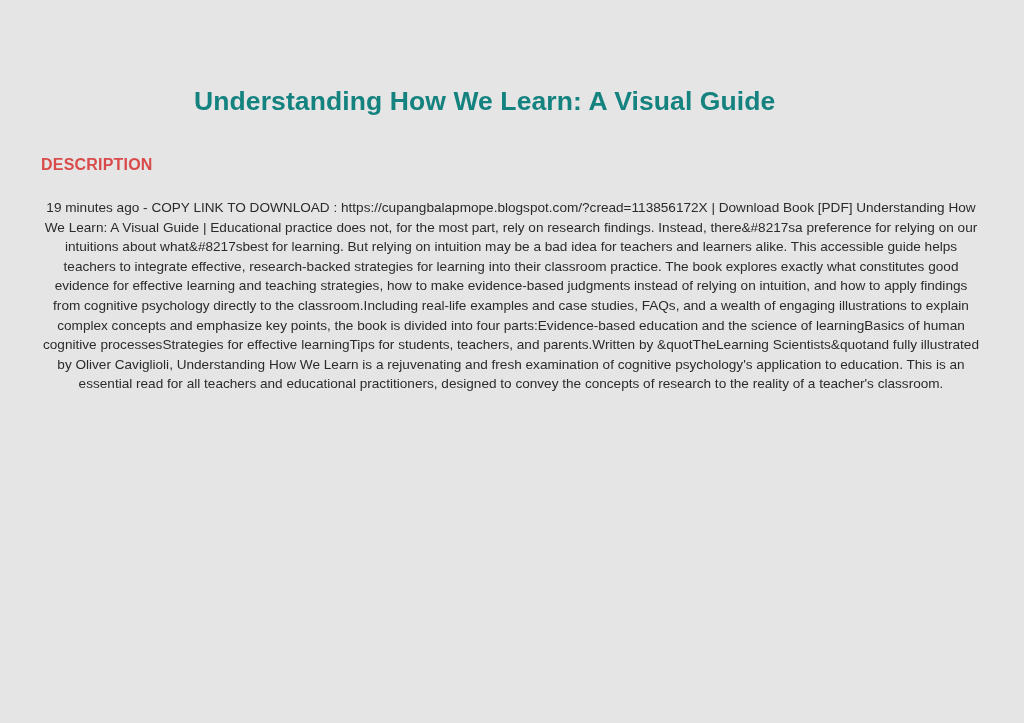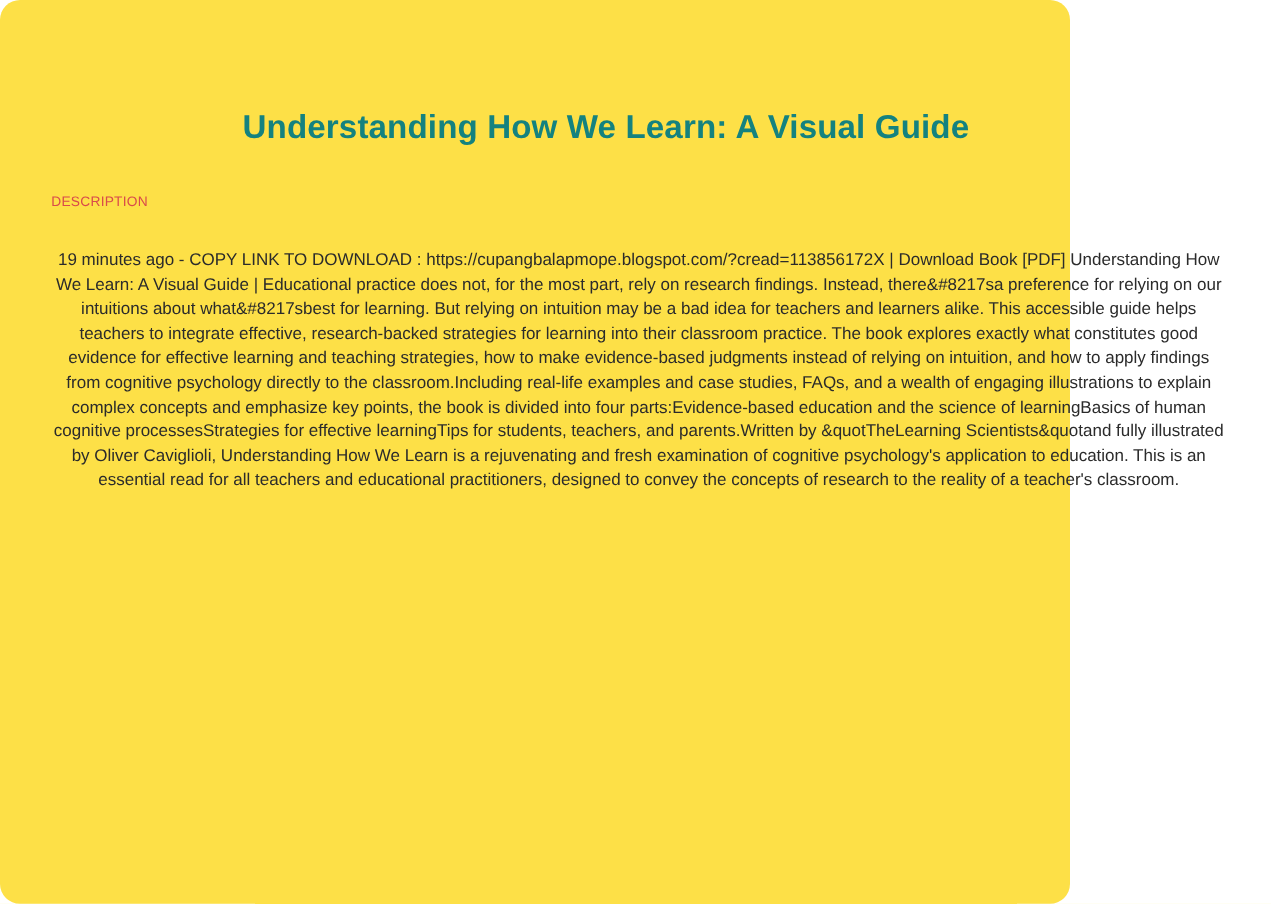--- a/index.html
+++ b/index.html
@@ -12,44 +12,43 @@
     height: 723px;
     font-family: "Liberation Sans", sans-serif;
     color: #222222;
     position: relative;
     overflow: hidden;
   }
   .slide {
     position: absolute;
     left: 0;
     top: 0;
-    width: 856px;
+    width: 1024px;
     height: 723px;
-    background: #fde047;
+    background: #e5e5e5;
     box-sizing: border-box;
-    border-radius: 16px;
   }
   .slide-title {
     position: absolute;
     left: 194px;
     top: 86px;
     width: 760px;
     font-size: 26.5px;
     font-weight: bold;
     color: #14827f;
     letter-spacing: 0.1px;
     line-height: 1.2;
     white-space: nowrap;
   }
   .section-heading {
     position: absolute;
     left: 41px;
     top: 156px;
-    font-size: 11px;
-    font-weight: normal;
+    font-size: 16px;
+    font-weight: bold;
     color: #d94b4b;
     letter-spacing: 0.2px;
   }
   .body-text {
     position: absolute;
     left: 41px;
     top: 198px;
     width: 940px;
     font-size: 13.6px;
     line-height: 19.6px;

